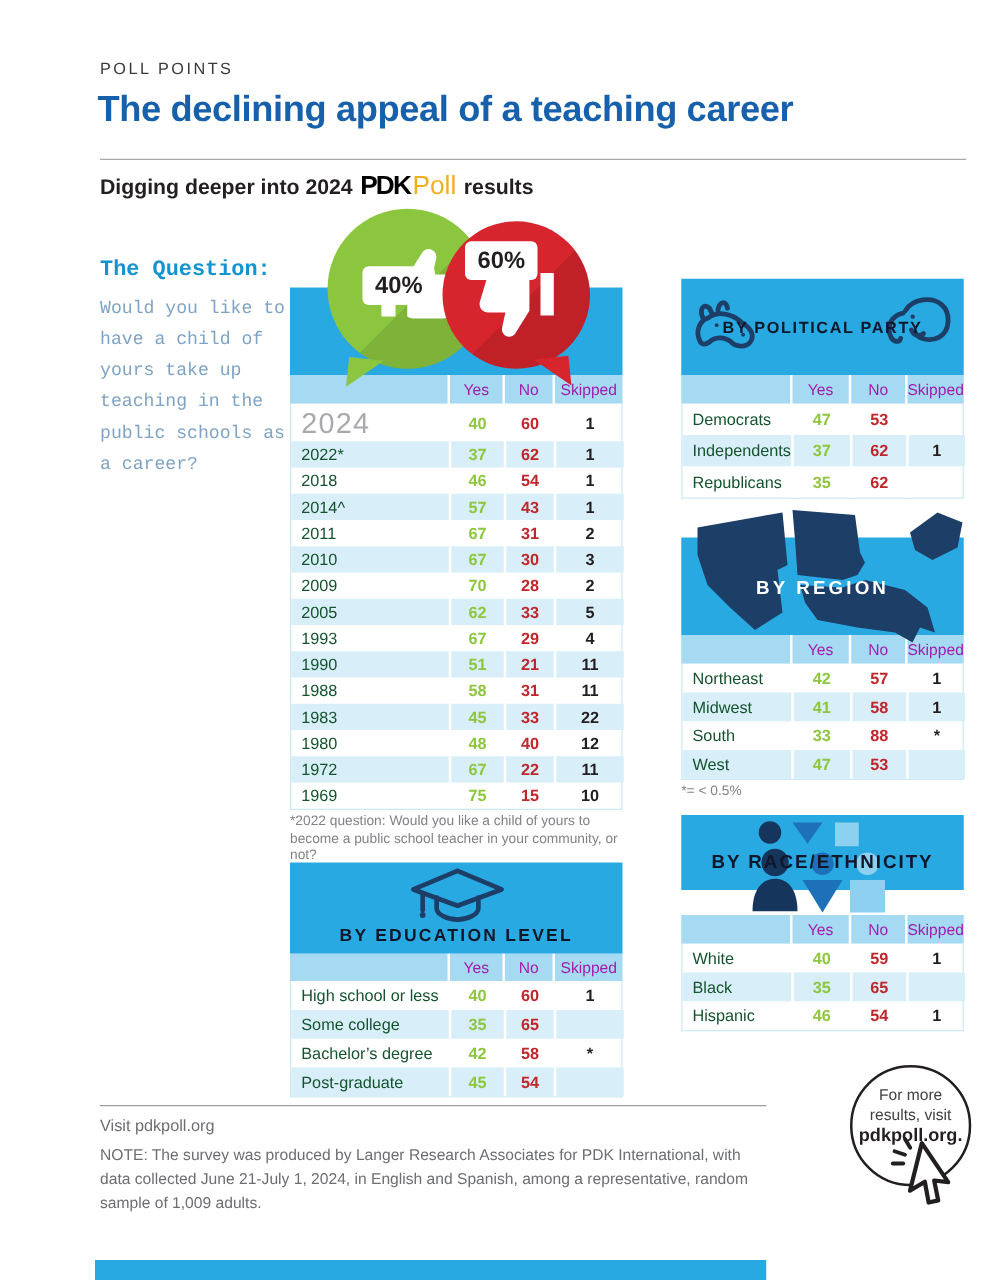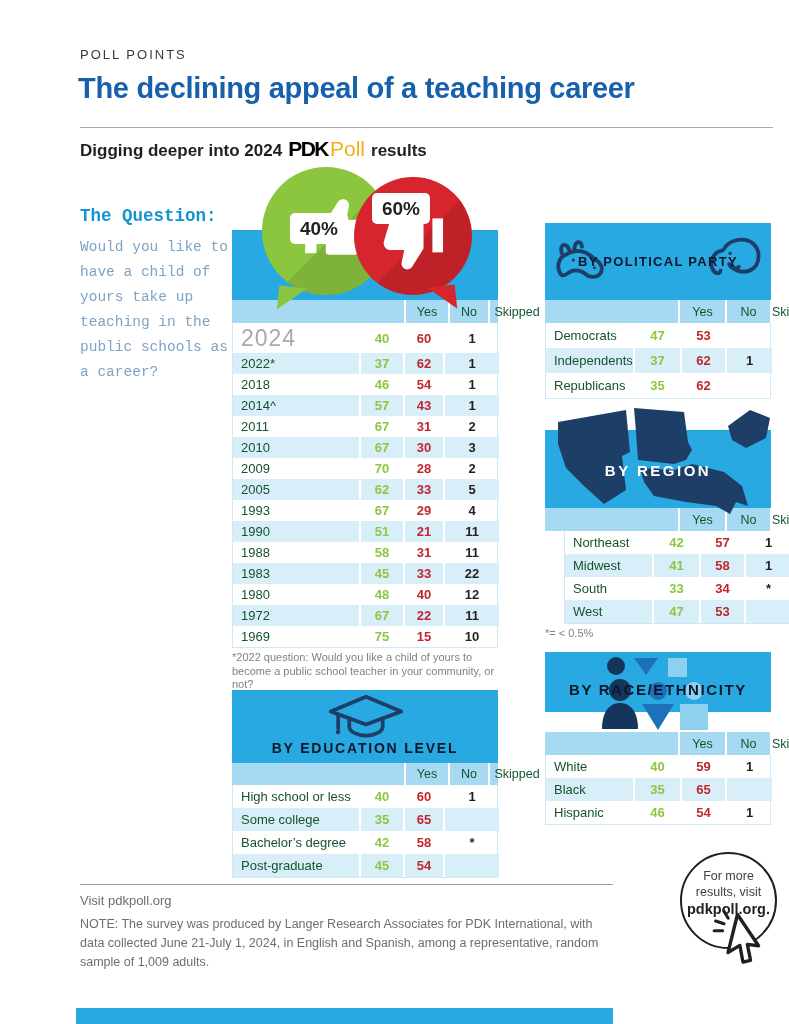--- a/index.html
+++ b/index.html
@@ -38,21 +38,21 @@
        transform:rotate(-6deg); }
   .thumb { position:absolute; }
   .bubble-yes .thumb { left:38px; top:22px; width:76px; height:72px; }
   .bubble-no  .thumb { left:22px; top:34px; width:72px; height:68px; }
   .pct { position:absolute; background:#fff; border-radius:5px; color:#231f20; font-weight:800;
          font-size:19px; display:flex; align-items:center; justify-content:center; z-index:5; }
   .bubble-yes .pct { left:28px; top:46px; width:58px; height:31px; }
   .bubble-no  .pct { left:18px; top:16px; width:58px; height:31px; }
 
   
-  .thead { position:absolute; display:grid; background:#a6d9f2; color:#14532d; font-size:12.5px; z-index:2;padding-left:46px; }
+  .thead { position:absolute; display:grid; background:#a6d9f2; color:#a21caf; font-size:12.5px; z-index:2; }
   .thead .hcell { display:flex; align-items:center; justify-content:center; border-left:2px solid #fff; }
   .thead .hcell:first-child { border-left:none; }
   .rows { position:absolute; z-index:2; border:1px solid #cde9f7; border-top:none; background:#fff; }
   .t-row { display:grid; align-items:stretch; }
   .rows > div:nth-of-type(even) { background:#d8eef9; }
   .cell { display:flex; align-items:center; }
   .lab { padding-left:8px; color:#14532d; font-size:13px; }
   .num { justify-content:center; font-weight:700; font-size:13px; border-left:2px solid #fff; }
   .v-yes { color:#8dc63f; } .v-no { color:#c0272d; } .v-skip { color:#231f20; }
   .t-row.big .lab { font-size:23px; color:#a7a9ac; letter-spacing:1px; }
@@ -85,21 +85,21 @@
   #party-head { left:513px; top:300px; height:23px; }
   #party-rows { left:513px; top:323px; width:226px; }
   #party-rows .t-row { height:25px; }
 
   
   .band-region { left:513px; top:430px; width:226px; height:78px; }
   .map-icon { position:absolute; left:524px; top:402px; width:218px; height:120px; z-index:3; }
   .region-title { position:absolute; left:513px; top:462px; width:226px; text-align:center; color:#fff;
                   font-weight:bold; font-size:15px; letter-spacing:2.5px; z-index:4; }
   #region-head { left:513px; top:508px; height:23px; }
-  #region-rows { left:532px; top:531px; width:226px; }
+  #region-rows { left:513px; top:531px; width:226px; }
   #region-rows .t-row { height:23px; }
   .fn-region { position:absolute; left:513px; top:627px; font-size:11px; color:#808285; }
 
   
   .band-race { left:513px; top:652px; width:226px; height:60px; }
   .people-icon { position:absolute; left:53px; top:3px; width:120px; height:76px; }
   .race-title { bottom:14px; font-size:15px; letter-spacing:1.6px; }
   #race-head { left:513px; top:732px; height:23px; }
   #race-rows { left:513px; top:755px; width:226px; }
   #race-rows .t-row { height:23px; }
@@ -379,21 +379,21 @@
       </div>
       <div class="t-row g-side">
         <div class="cell lab">Midwest</div>
         <div class="cell num v-yes">41</div>
         <div class="cell num v-no">58</div>
         <div class="cell num v-skip">1</div>
       </div>
       <div class="t-row g-side">
         <div class="cell lab">South</div>
         <div class="cell num v-yes">33</div>
-        <div class="cell num v-no">34</div>
+        <div class="cell num v-no">88</div>
         <div class="cell num v-skip">*</div>
       </div>
       <div class="t-row g-side">
         <div class="cell lab">West</div>
         <div class="cell num v-yes">47</div>
         <div class="cell num v-no">53</div>
         <div class="cell num v-skip"></div>
       </div>
     </div>
   <div class="fn-region">*= &lt; 0.5%</div>

